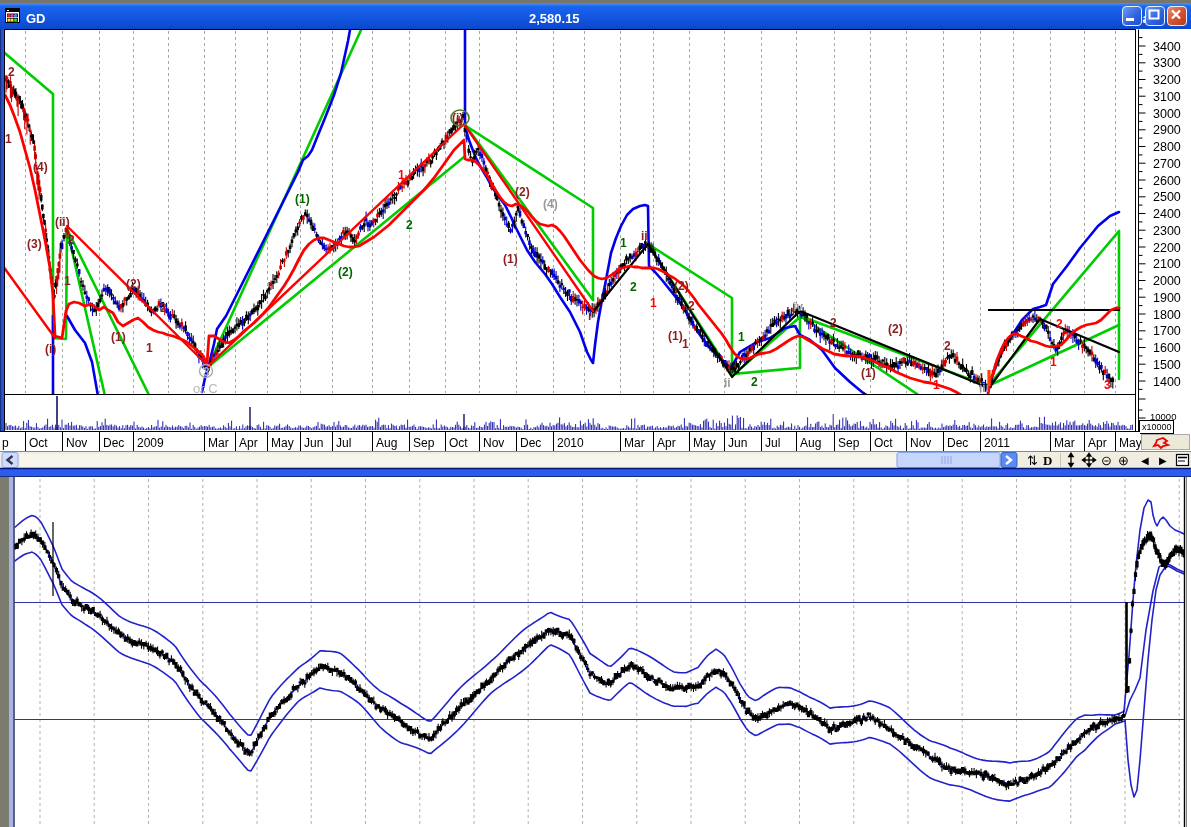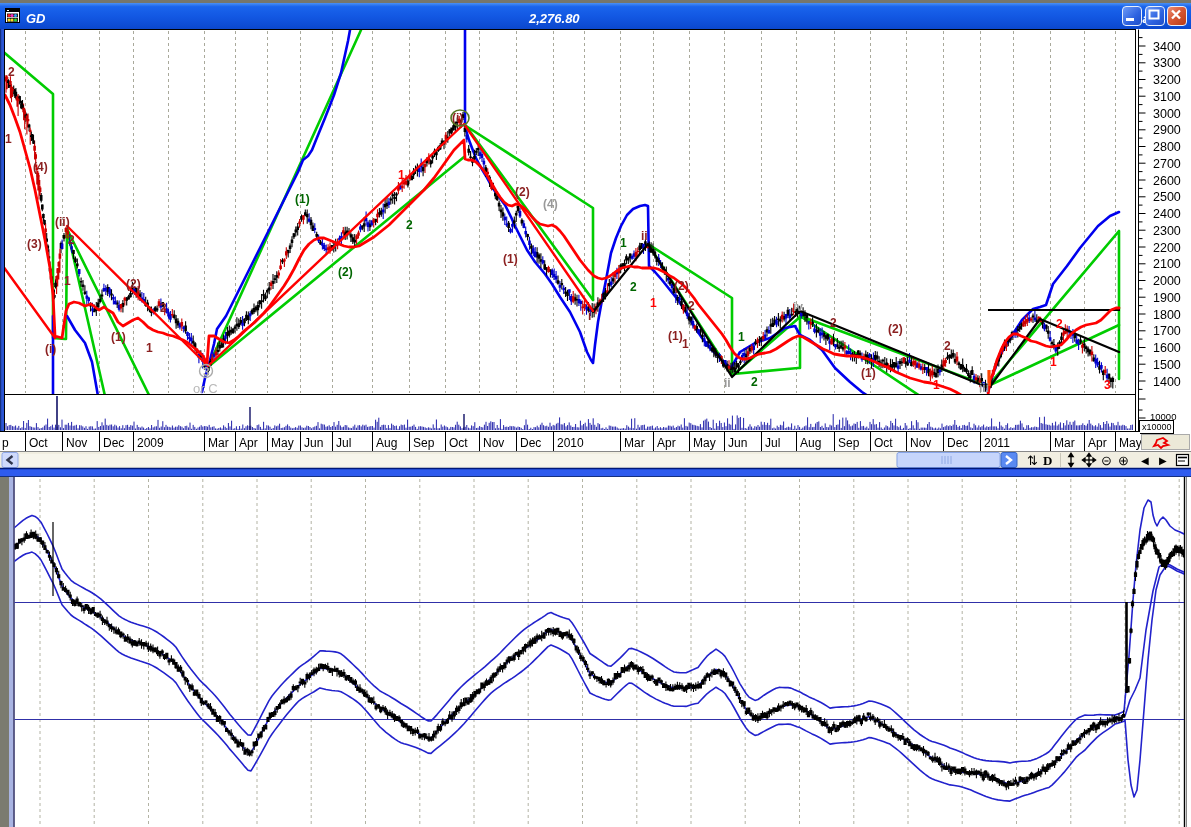--- a/index.html
+++ b/index.html
@@ -1,15 +1,15 @@
 <!DOCTYPE html>
 <html><head><meta charset="utf-8"><style>
 html,body{margin:0;padding:0;width:1191px;height:827px;overflow:hidden;background:#fff;font-family:"Liberation Sans",sans-serif;}
 #topstrip{position:absolute;left:0;top:0;width:1191px;height:3px;background:#76766c;}
-#titlebar{position:absolute;left:0;top:3px;width:1191px;height:31px;background:linear-gradient(180deg,#4a90f4 0%,#1a64ec 12%,#1257e2 45%,#0c49cf 80%,#0a41b4 96%,#2a60c8 100%);font-style:italic;}
+#titlebar{position:absolute;left:0;top:3px;width:1191px;height:31px;background:linear-gradient(180deg,#4a90f4 0%,#1a64ec 12%,#1257e2 45%,#0c49cf 80%,#0a41b4 96%,#2a60c8 100%);}
 .tbtxt{position:absolute;color:#fff;font-weight:bold;font-size:13px;top:8px;white-space:nowrap;}
 .btn{position:absolute;top:3px;width:20px;height:20px;border-radius:4px;border:1.4px solid #e8f0fc;box-sizing:border-box;}
 .bmin,.bmax{background:linear-gradient(135deg,#6f9bf5 0%,#2d62e0 60%,#1e4ec8 100%);}
 .bclose{background:linear-gradient(135deg,#eb9076 0%,#d75836 45%,#b83a15 100%);}
 </style></head><body>
 <div id="topstrip"></div>
 <div id="titlebar">
  <svg style="position:absolute;left:5px;top:5px" width="16" height="16">
   <rect x="0.5" y="0.5" width="14" height="14" fill="#fff" stroke="#000"></rect>
   <rect x="1" y="1" width="13" height="3" fill="#000"></rect>
@@ -17,21 +17,21 @@
   <rect x="2" y="5.5" width="11" height="3.8" fill="#222"></rect>
   <circle cx="4" cy="7.4" r="1.5" fill="#ff2020"></circle>
       <circle cx="7" cy="7.4" r="1.5" fill="#ff30c0"></circle>
       <circle cx="10.5" cy="7.4" r="1.5" fill="#30a0ff"></circle>
   <rect x="2" y="10" width="11" height="3.8" fill="#222"></rect>
   <circle cx="4" cy="11.9" r="1.5" fill="#ffe020"></circle>
       <circle cx="7" cy="11.9" r="1.5" fill="#ffe020"></circle>
       <circle cx="10.5" cy="11.9" r="1.5" fill="#30dd30"></circle>
  </svg>
  <span class="tbtxt" style="left:26px">GD</span>
- <span class="tbtxt" style="left:529px">2,276.80</span>
+ <span class="tbtxt" style="left:529px">2,580.15</span>
  <span class="tbtxt" style="left:1133px">Daily</span>
  <div class="btn bmin" style="left:1122px"><svg width="17" height="17">
         <rect x="3" y="11" width="8" height="3" fill="#fff"></rect>
       </svg></div>
  <div class="btn bmax" style="left:1145px"><svg width="17" height="17">
         <rect x="3.5" y="3.5" width="9" height="8" fill="none" stroke="#fff" stroke-width="2"></rect>
       </svg></div>
  <div class="btn bclose" style="left:1167px"><svg width="17" height="17">
         <path d="M4 3.5 L12 11.5 M12 3.5 L4 11.5" stroke="#fff" stroke-width="2.4"></path>
       </svg></div>

